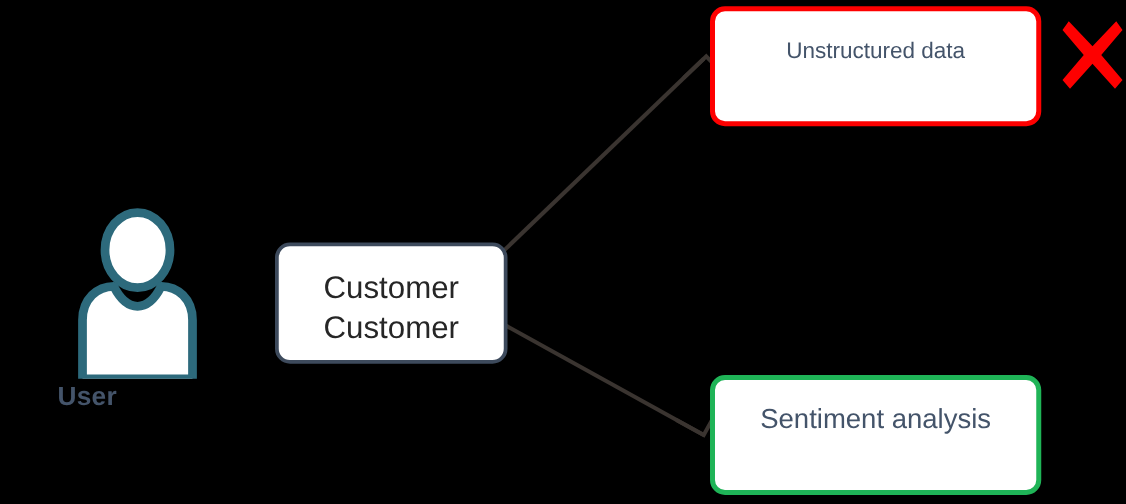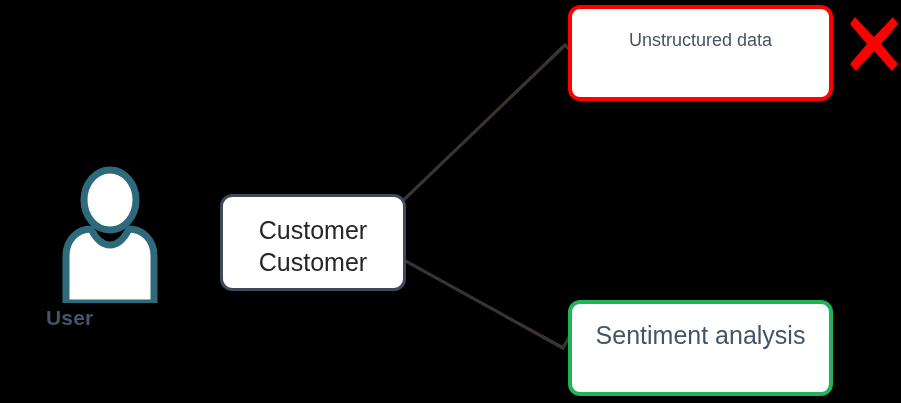--- a/index.html
+++ b/index.html
@@ -85,21 +85,21 @@
 
   #node-sentiment {
     left: 568px;
     top: 300px;
     width: 265px;
     height: 96px;
     border: 4px solid #1fb457;
   }
   #node-sentiment .node-text {
     top: 15px;
-    font-size: 25px;
+    font-size: 22px;
     line-height: 32px;
     color: #44546a;
   }
 
   
   #connectors {
     position: absolute;
     left: 0;
     top: 0;
     width: 901px;

